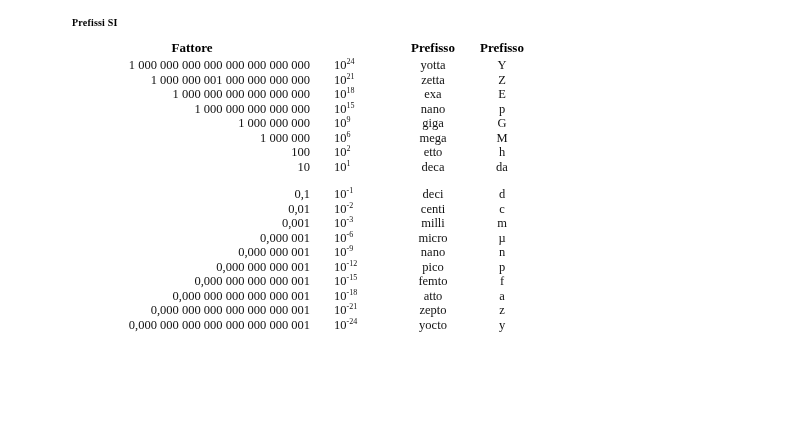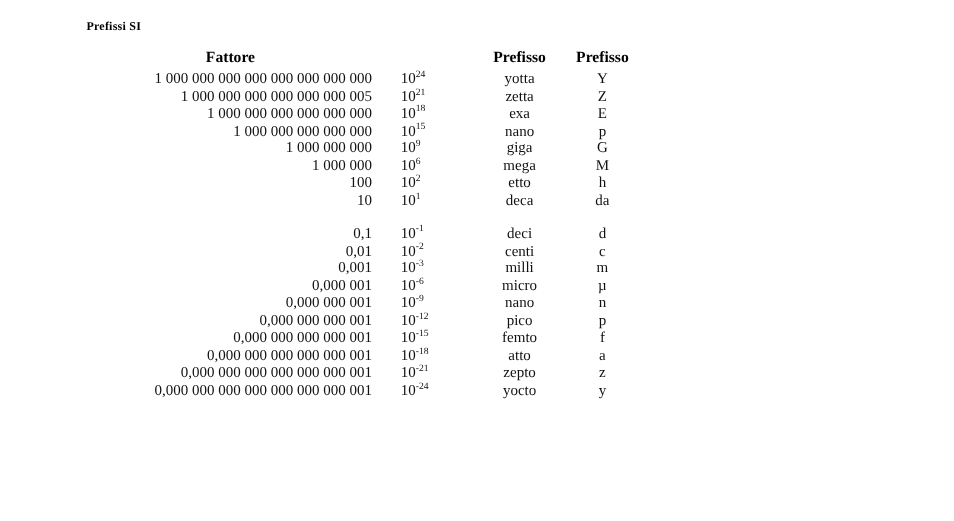--- a/index.html
+++ b/index.html
@@ -107,21 +107,21 @@
       </tr>
     </thead>
     <tbody id="table-body">
         <tr>
           <td class="col-fattore">1 000 000 000 000 000 000 000 000</td>
           <td class="col-potenza pow"><span>10</span><sup>24</sup></td>
           <td class="col-prefisso">yotta</td>
           <td class="col-simbolo">Y</td>
         </tr>
         <tr>
-          <td class="col-fattore">1 000 000 000 000 000 000 005</td>
+          <td class="col-fattore">1 000 000 001 000 000 000 000</td>
           <td class="col-potenza pow"><span>10</span><sup>21</sup></td>
           <td class="col-prefisso">zetta</td>
           <td class="col-simbolo">Z</td>
         </tr>
         <tr>
           <td class="col-fattore">1 000 000 000 000 000 000</td>
           <td class="col-potenza pow"><span>10</span><sup>18</sup></td>
           <td class="col-prefisso">exa</td>
           <td class="col-simbolo">E</td>
         </tr>

